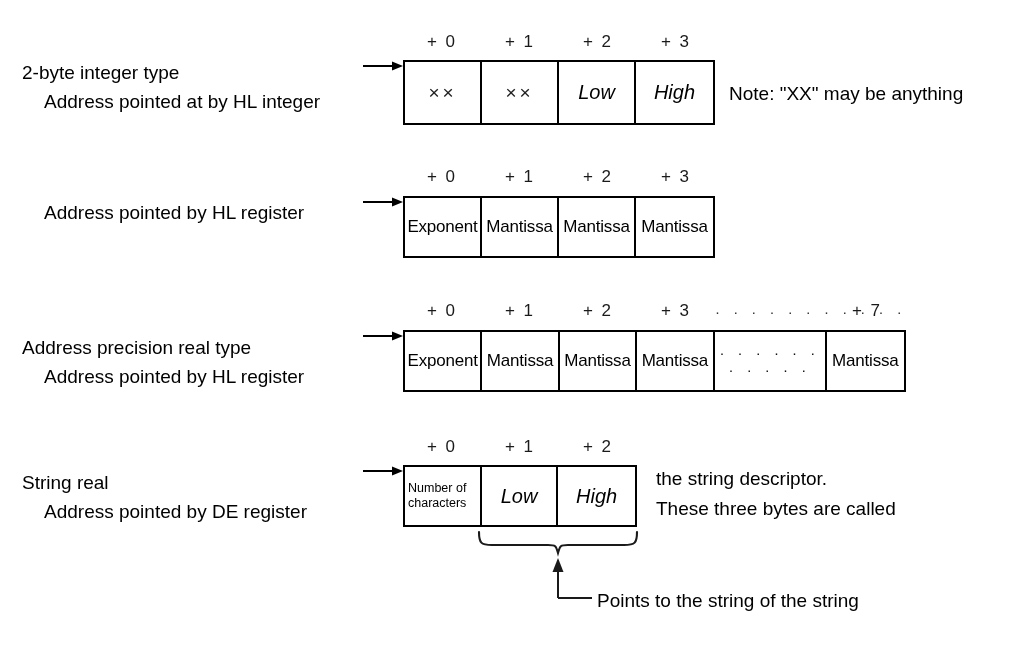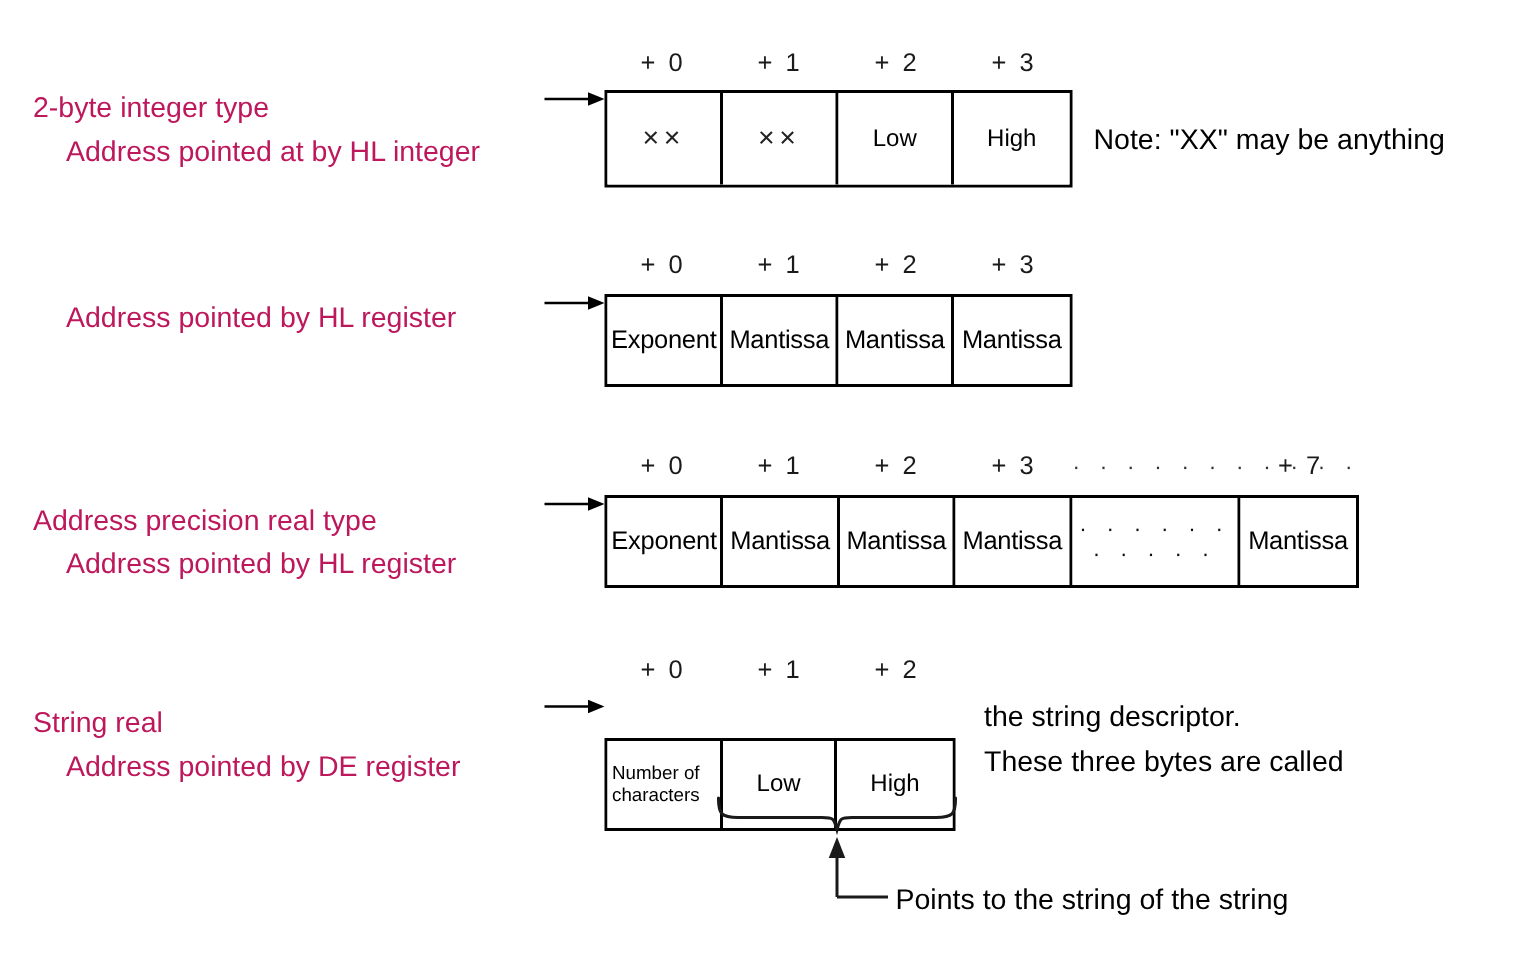--- a/index.html
+++ b/index.html
@@ -18,21 +18,21 @@
     background: #ffffff;
     overflow: hidden;
   }
 
   
   .type-label {
     position: absolute;
     font-size: 19px;
     line-height: 29px;
     white-space: nowrap;
-    color: #be185d;
+    color: #000000;
   }
   .type-label .line1 { display: block; }
   .type-label .line2 { display: block; padding-left: 22px; }
 
   
   .table {
     position: absolute;
     display: flex;
     border: 2px solid #000;
     box-sizing: border-box;
@@ -43,21 +43,21 @@
     border-right: 2px solid #000;
     display: flex;
     align-items: center;
     justify-content: center;
     text-align: center;
     background: #fff;
     overflow: hidden;
   }
   .cell:last-child { border-right: none; }
 
-  .cell-lg { font-size: 16px; }
+  .cell-lg { font-size: 20px; font-style: italic; }
   .cell-md { font-size: 17px; letter-spacing: -0.2px; }
   .cell-sm {
     font-size: 12.5px;
     line-height: 15px;
     justify-content: flex-start;
     padding-left: 3px;
     text-align: left;
   }
   .cell-xx {
     font-size: 19px;
@@ -167,21 +167,21 @@
 
   <div class="type-label" style="left:22px; top:468px;">
     <span class="line1">String real</span>
     <span class="line2">Address pointed by DE register</span>
   </div>
 
   <div class="offset" style="left:403px; top:437px; width:78px;">+ 0</div>
   <div class="offset" style="left:481px; top:437px; width:78px;">+ 1</div>
   <div class="offset" style="left:559px; top:437px; width:78px;">+ 2</div>
 
-  <div class="table" style="left:403px; top:465px; width:234px; height:62px;margin-top:27px;">
+  <div class="table" style="left:403px; top:465px; width:234px; height:62px;">
     <div class="cell cell-sm" style="width:78px; white-space:pre-line;">Number of
 characters</div>
     <div class="cell cell-lg" style="width:78px;">Low</div>
     <div class="cell cell-lg" style="width:78px;">High</div>
   </div>
 
   <div class="note" style="left:656px; top:464px;">
     <div>the string descriptor.</div>
     <div>These three bytes are called</div>
   </div>

